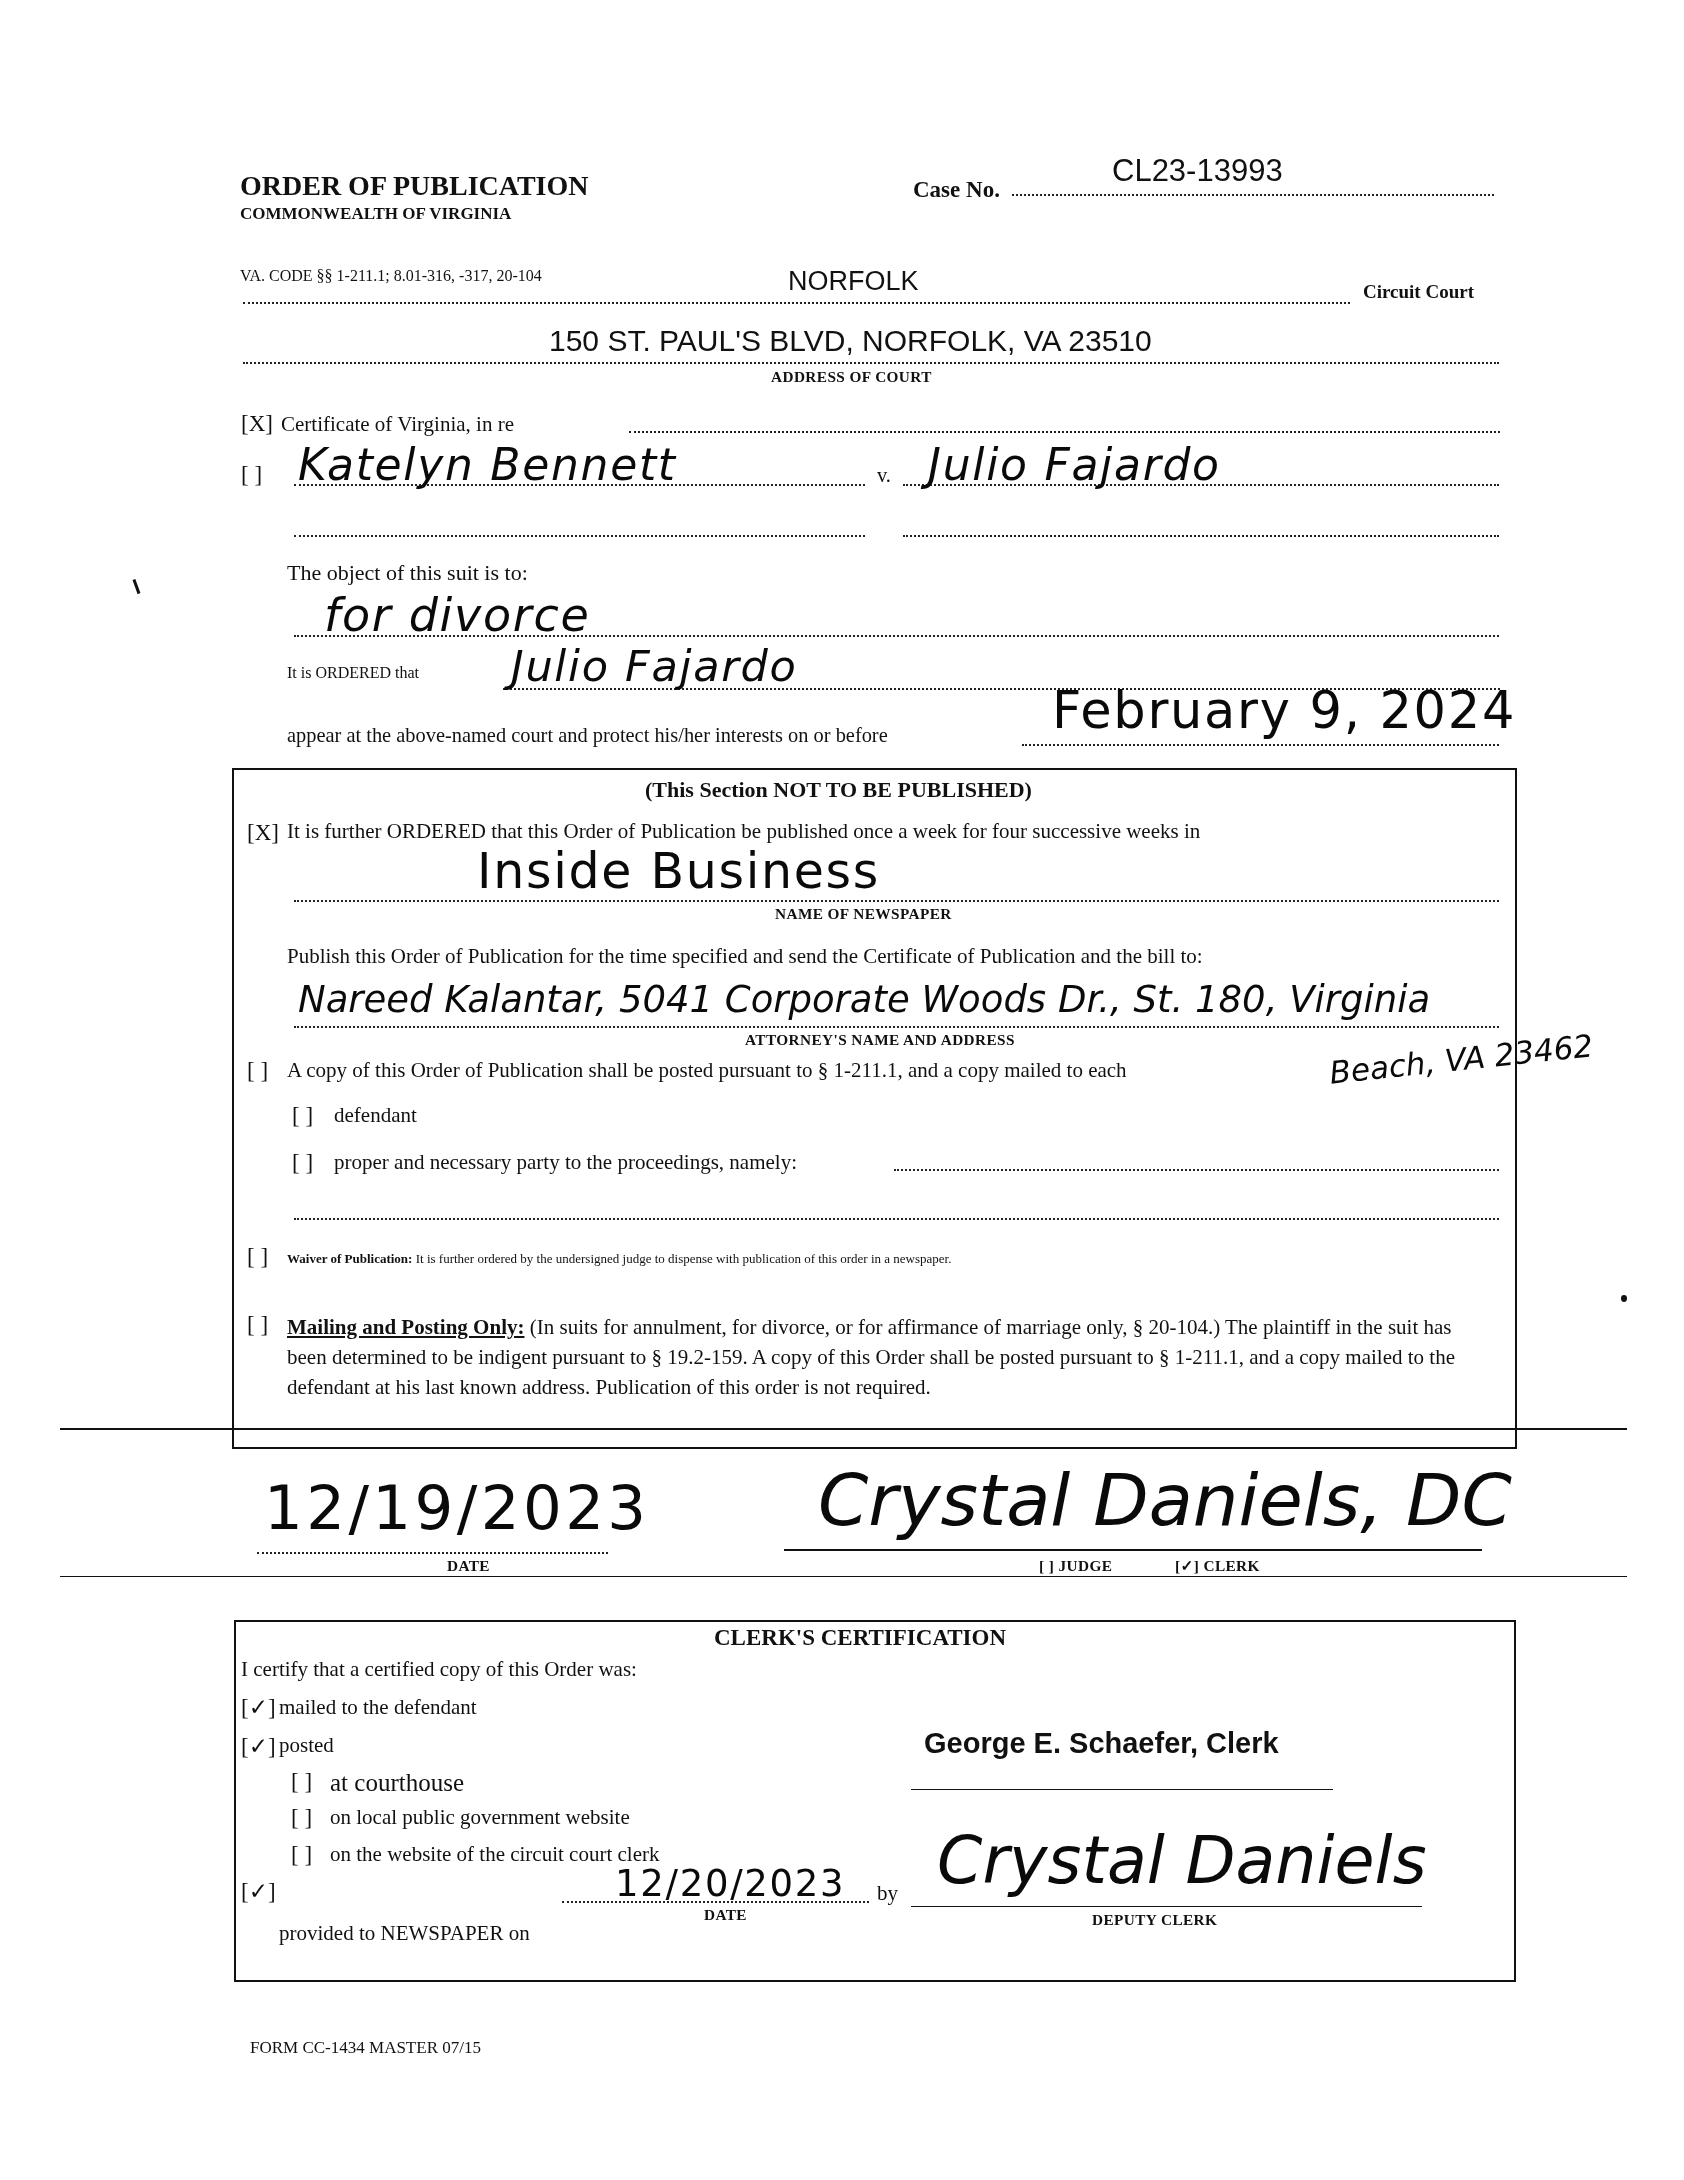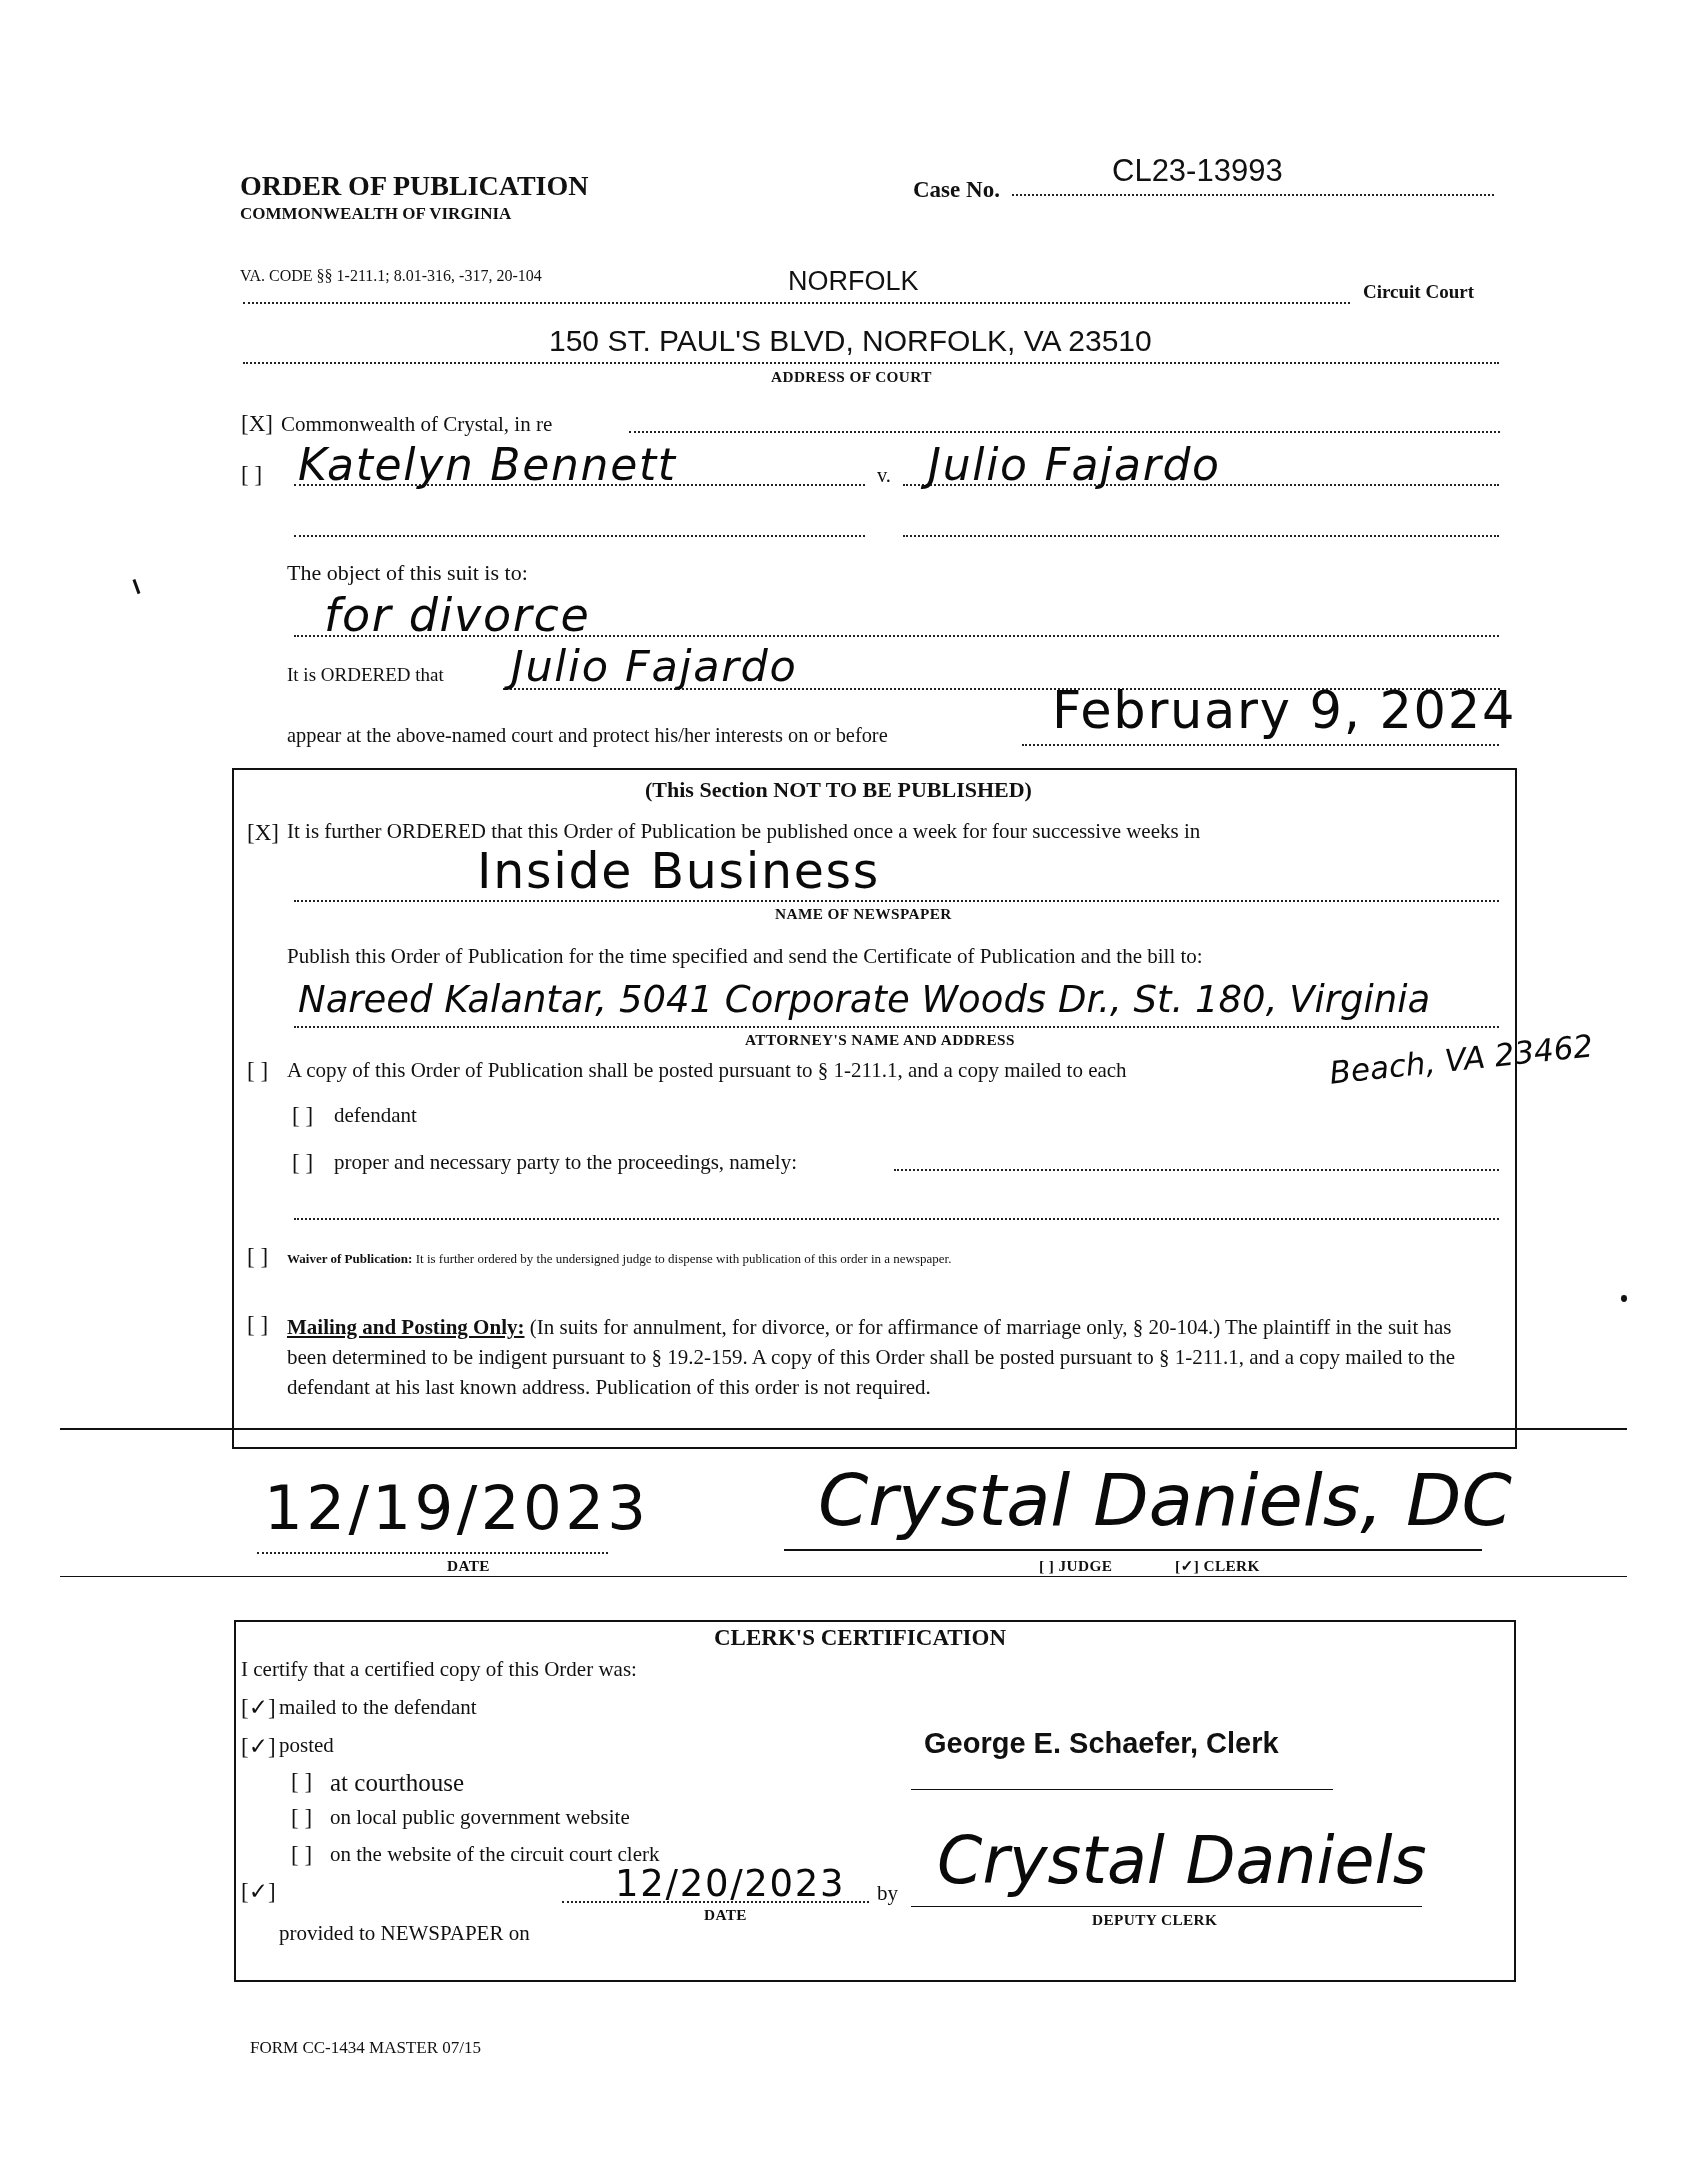--- a/index.html
+++ b/index.html
@@ -28,38 +28,38 @@
 
 <div class="dots" style="left:243px;top:302px;width:1107px;"></div>
 <div class="abs sans" style="left:788px;top:266px;font-size:27px;">NORFOLK</div>
 <div class="abs serif" style="left:1363px;top:281px;font-size:19px;font-weight:bold;">Circuit Court</div>
 
 <div class="dots" style="left:243px;top:362px;width:1256px;"></div>
 <div class="abs sans" style="left:549px;top:324px;font-size:30px;">150 ST. PAUL'S BLVD,  NORFOLK, VA 23510</div>
 <div class="abs serif small-caps" style="left:771px;top:368px;">ADDRESS OF COURT</div>
 
 <div class="abs serif txt" style="left:241px;top:409px;">[X]</div>
-<div class="abs serif" style="left:281px;top:412px;font-size:21px;">Commonwealth of Crystal, in re</div>
+<div class="abs serif" style="left:281px;top:412px;font-size:21px;">Certificate of Virginia, in re</div>
 <div class="dots" style="left:629px;top:431px;width:871px;"></div>
 
 <div class="abs serif txt" style="left:241px;top:460px;">[ ]</div>
 <div class="dots" style="left:294px;top:484px;width:571px;"></div>
 <div class="abs hand" style="left:298px;top:439px;font-size:44px;">Katelyn Bennett</div>
 <div class="abs serif" style="left:877px;top:464px;font-size:20.4px;">v.</div>
 <div class="dots" style="left:903px;top:484px;width:596px;"></div>
 <div class="abs hand" style="left:928px;top:439px;font-size:44px;">Julio Fajardo</div>
 
 <div class="dots" style="left:294px;top:535px;width:571px;"></div>
 <div class="dots" style="left:903px;top:535px;width:596px;"></div>
 
 <div class="abs serif" style="left:287px;top:560px;font-size:22px;">The object of this suit is to:</div>
 <div class="dots" style="left:294px;top:635px;width:1205px;"></div>
 <div class="abs hand" style="left:324px;top:588px;font-size:46px;">for divorce</div>
 
-<div class="abs serif" style="left:287px;top:664px;font-size:19px;">It is ORDERED that</div>
+<div class="abs serif" style="left:287px;top:664px;font-size:16px;">It is ORDERED that</div>
 <div class="dots" style="left:503px;top:688px;width:997px;"></div>
 <div class="abs hand" style="left:511px;top:641px;font-size:43px;">Julio Fajardo</div>
 
 <div class="abs serif" style="left:287px;top:724px;font-size:20.4px;">appear at the above-named court and protect his/her interests on or before</div>
 <div class="dots" style="left:1022px;top:744px;width:477px;"></div>
 <div class="abs hand" style="left:1052px;top:681px;font-size:51px;font-style:normal;">February 9, 2024</div>
 
 <div class="box" style="left:232px;top:768px;width:1285px;height:681px;"></div>
 <div class="abs serif bold" style="left:645px;top:777px;font-size:22px;">(This Section NOT TO BE PUBLISHED)</div>
 

